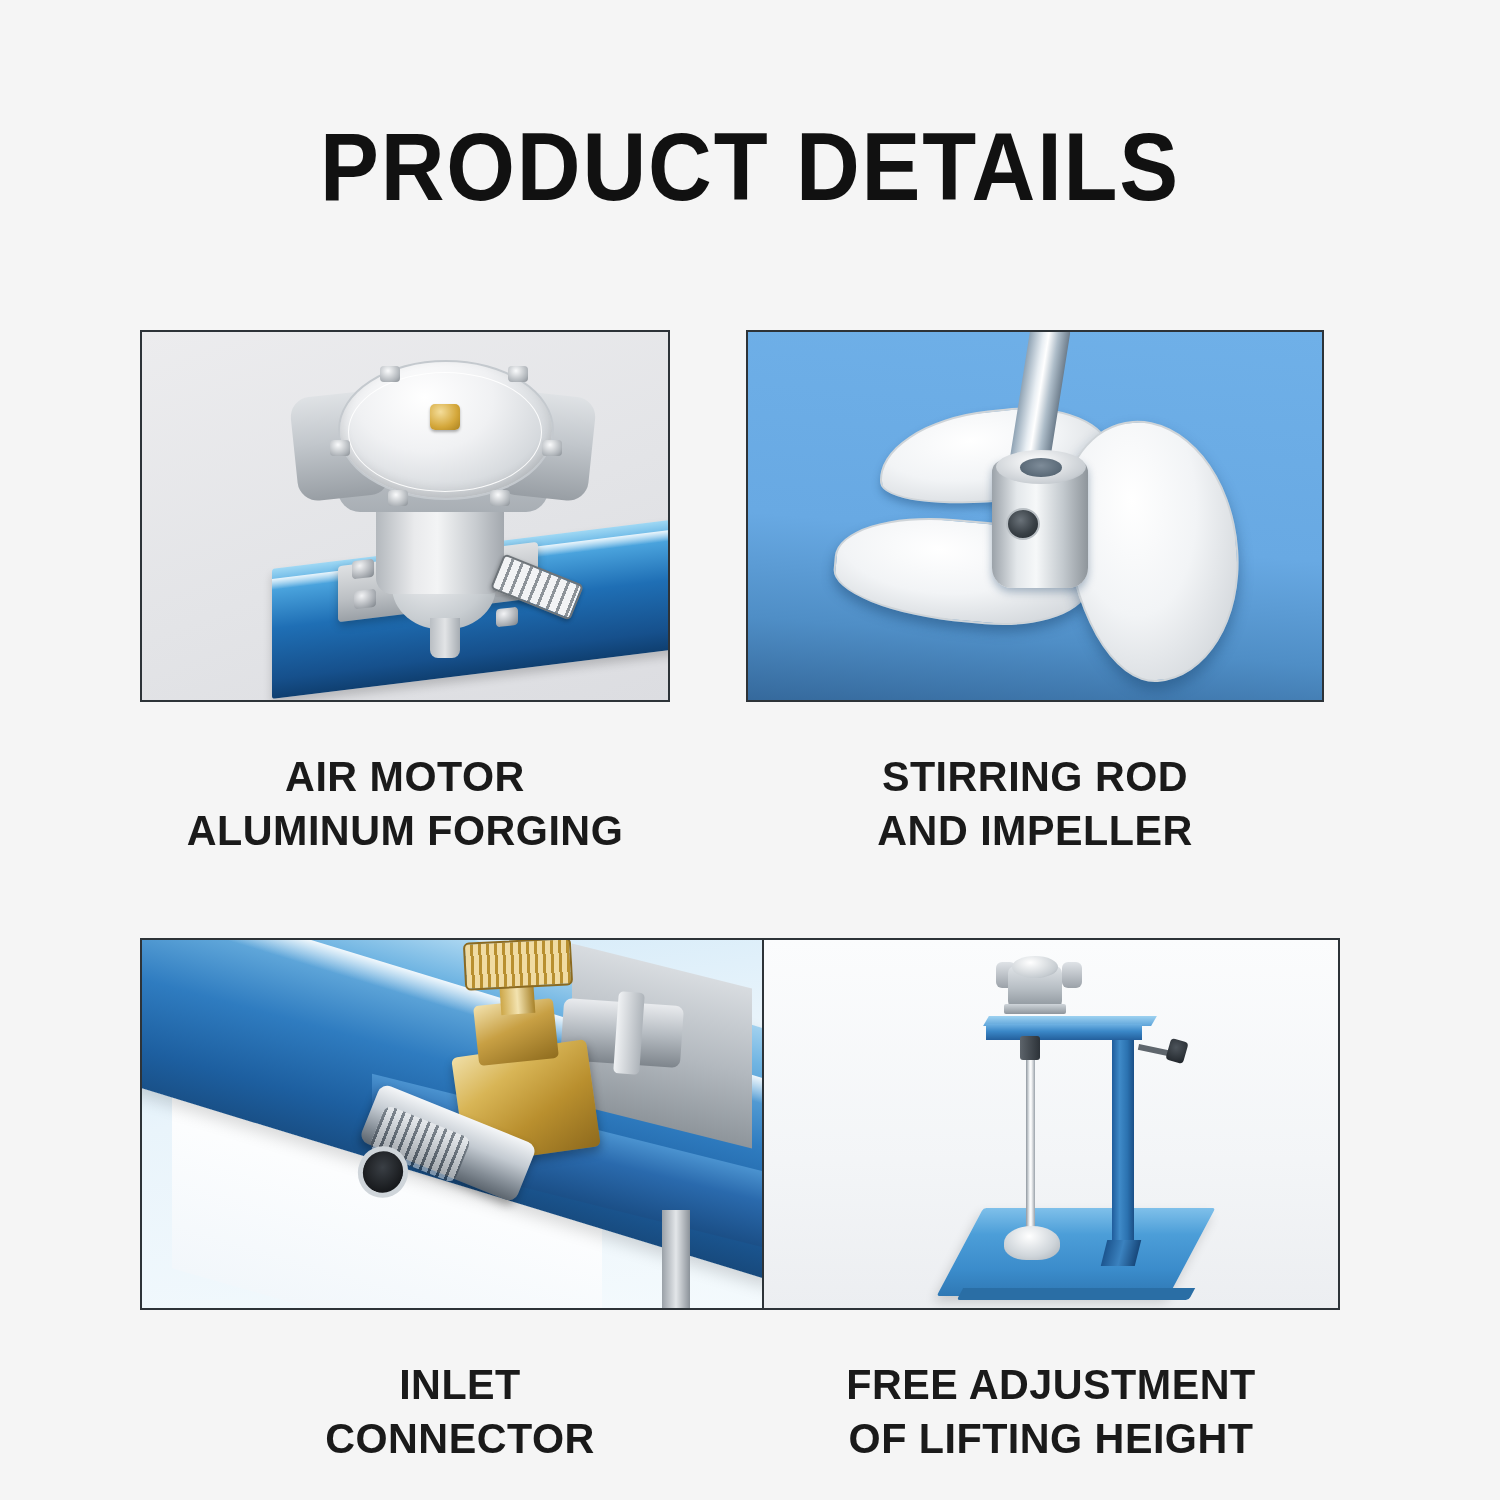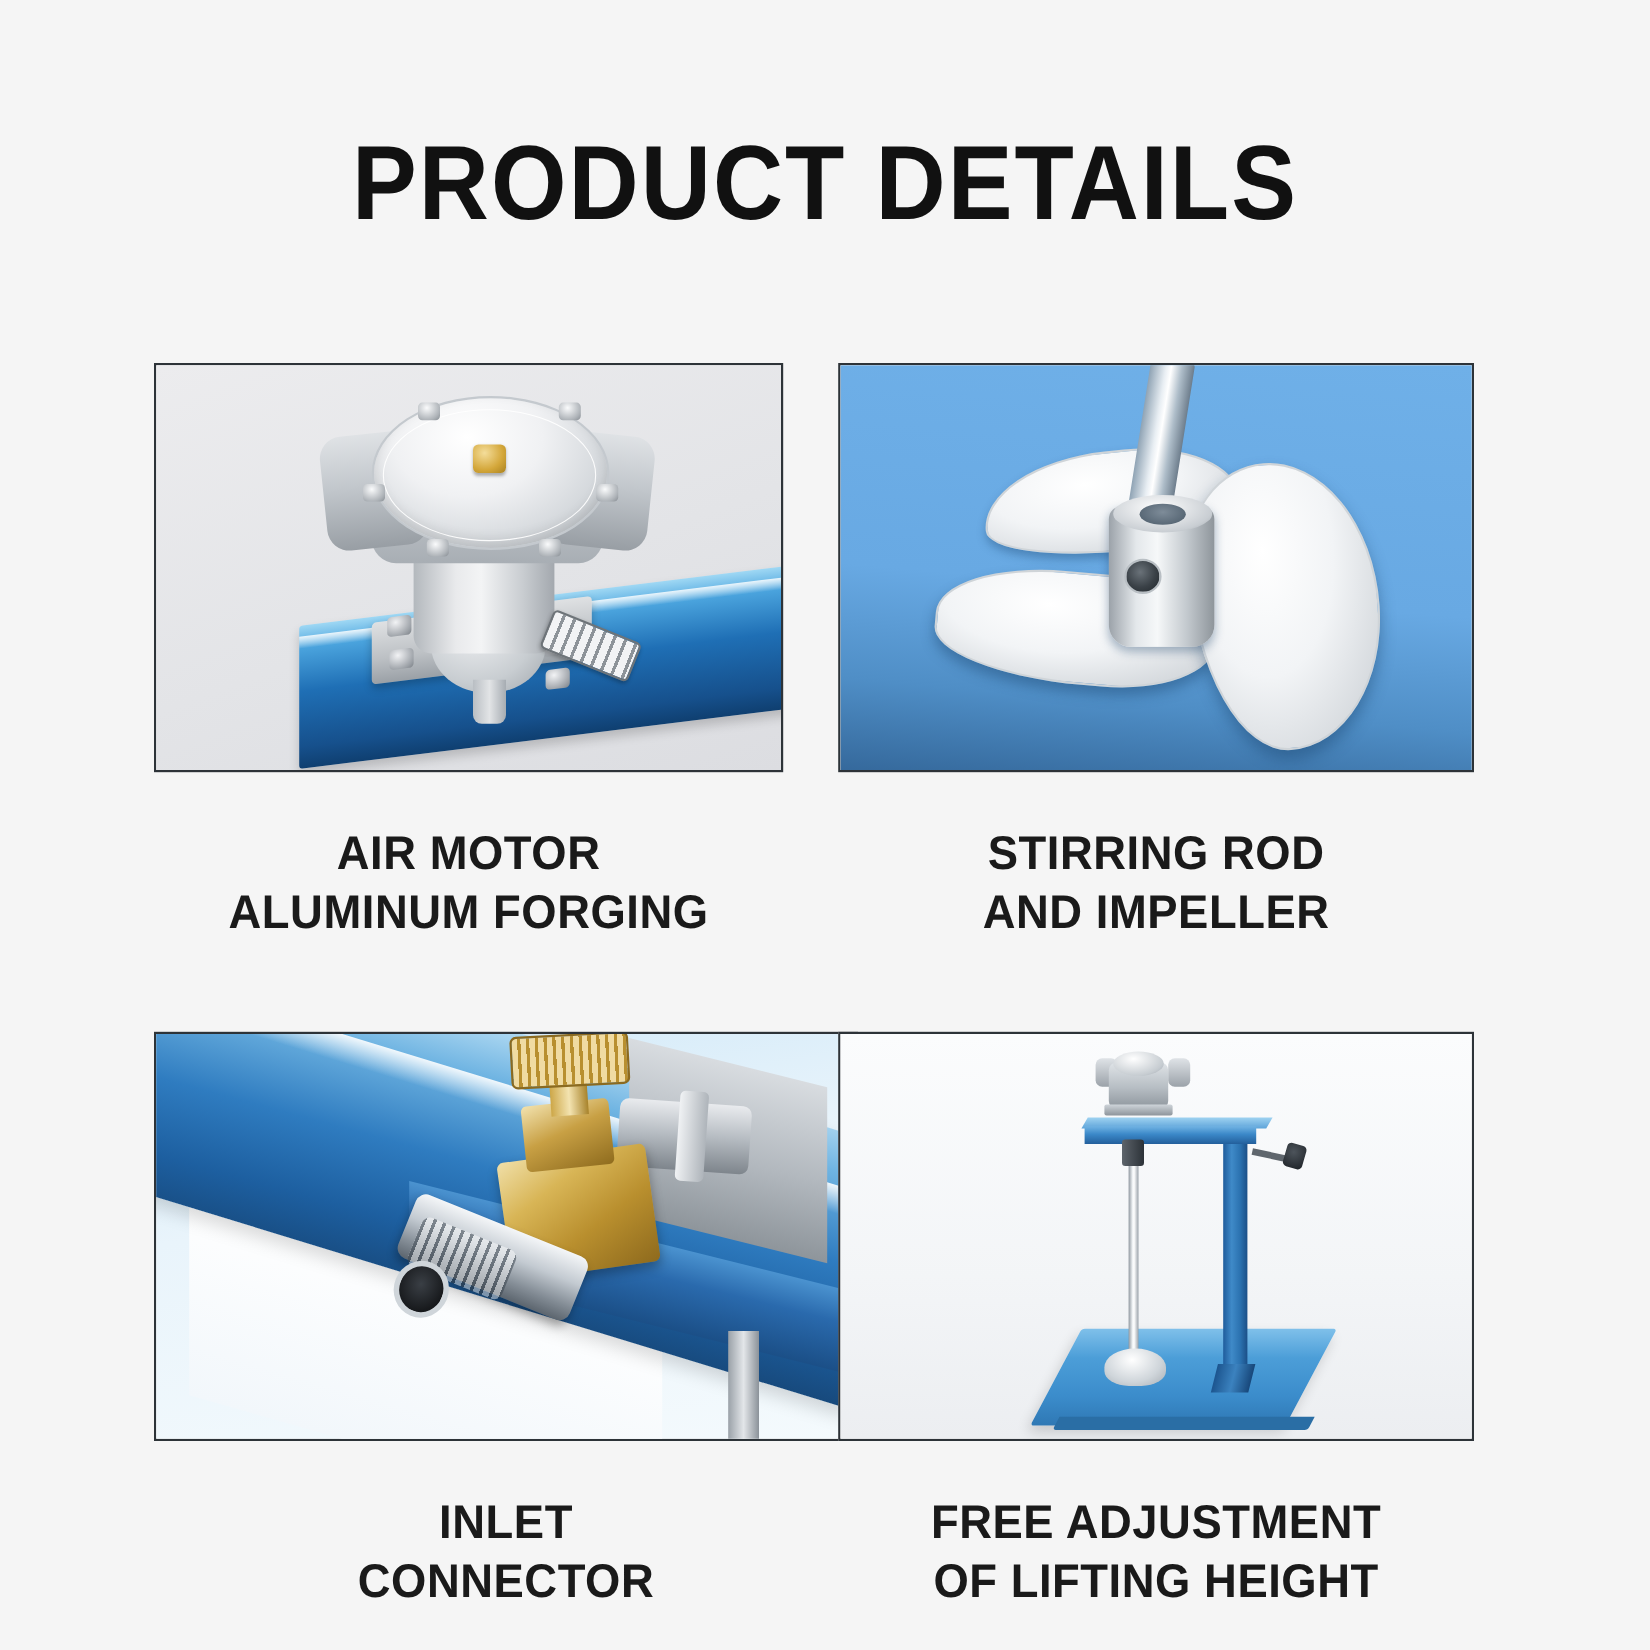--- a/index.html
+++ b/index.html
@@ -42,22 +42,22 @@
   .grid {
     position: absolute;
     top: 330px;
     left: 140px;
     width: 1200px;
     height: 1180px;
   }
 
   .card { position: absolute; }
 
-  .card-1 { left: 0px;   top: 0px;   width: 572px; }
-  .card-2 { left: 622px; top: 0px;   width: 578px; }
+  .card-1 { left: 0px;   top: 0px;   width: 530px; }
+  .card-2 { left: 606px; top: 0px;   width: 578px; }
   .card-3 { left: 0px;   top: 608px; width: 640px; }
   .card-4 { left: 622px; top: 608px; width: 578px; }
 
   .photo {
     position: relative;
     width: 100%;
     height: 372px;
     border: 2px solid #2d3338;
     background: #ffffff;
     box-sizing: border-box;

